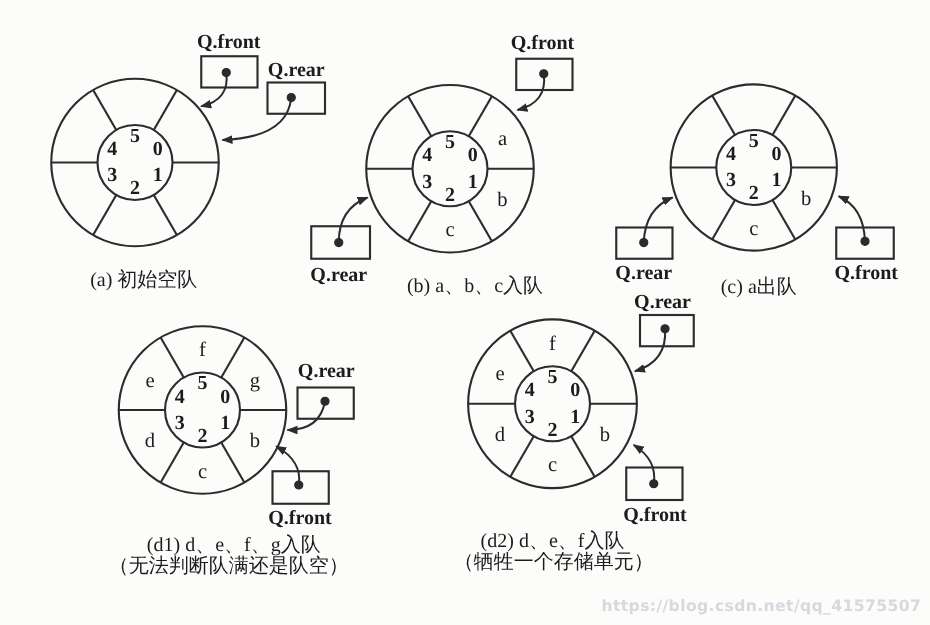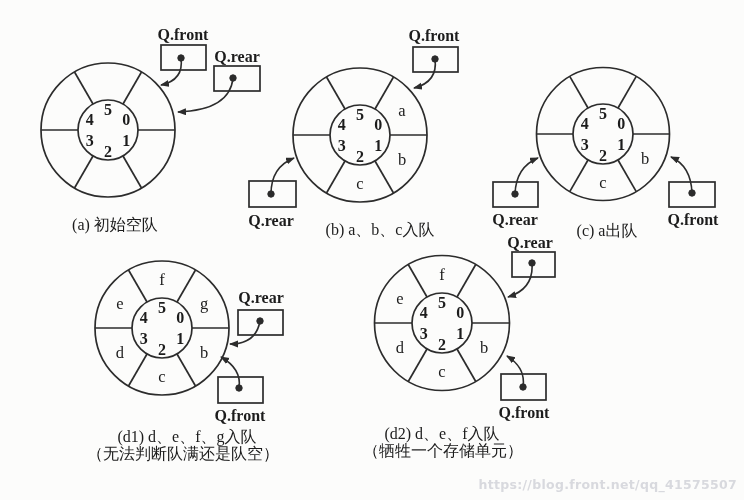--- a/index.html
+++ b/index.html
@@ -193,14 +193,14 @@
           <text x="530" y="242" class="plabel" text-anchor="middle" dominant-baseline="central">Q.rear</text>
         </g>
         <g>
           <rect x="501" y="374" width="45" height="26" class="box"></rect>
           <circle cx="523" cy="387" r="3.2" class="dot"></circle>
           <path d="M 523 387 Q 526 368 507 356" class="arrow" marker-end="url(#ah)"></path>
           <text x="524" y="412" class="plabel" text-anchor="middle" dominant-baseline="central">Q.front</text>
         </g>
       </g>
     </svg>
-  <div class="watermark">https://blog.front.net/qq_41575507</div>
+  <div class="watermark">https://blog.csdn.net/qq_41575507</div>
 </div>
 
 </body></html>

